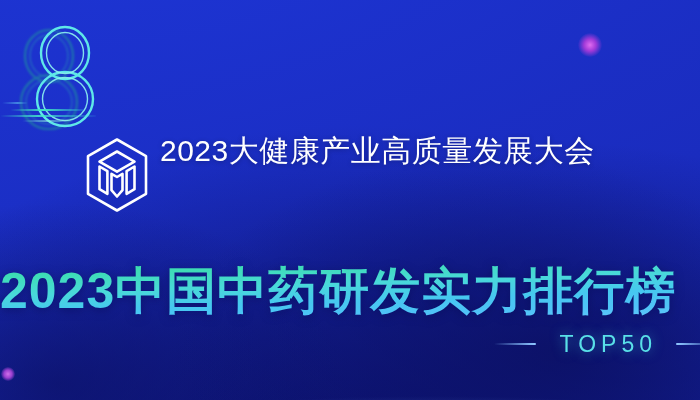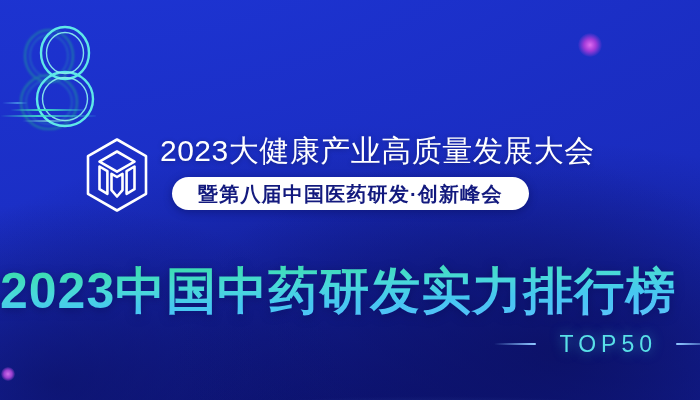--- a/index.html
+++ b/index.html
@@ -267,23 +267,20 @@
         <polygon points="33,2.5 62,19.2 62,56.8 33,73.5 4,56.8 4,19.2"></polygon>
         <polygon points="33,14.5 50.5,24.6 33,34.7 15.5,24.6"></polygon>
         <path d="M15.5,29.5 L15.5,52.2 L23.4,56.8 L23.4,34.1 Z"></path>
         <path d="M50.5,29.5 L50.5,52.2 L42.6,56.8 L42.6,34.1 Z"></path>
         <path d="M27.5,36.8 L33,40 L38.5,36.8 L38.5,53.2 L33,59.5 L27.5,53.2 Z"></path>
       </g>
     </svg>
 
     <div class="conf-title">2023大健康产业高质量发展大会</div>
 
-    <div class="pill">
-      <span class="pill-text">暨第八届中国医药研发·创新峰会</span>
-    </div>
   </div>
 
   <div class="headline">2023中国中药研发实力排行榜</div>
 
   <div class="top50-row">
     <span class="rule rule-l"></span>
     <span class="top50">TOP50</span>
     <span class="rule rule-r"></span>
   </div>
 

